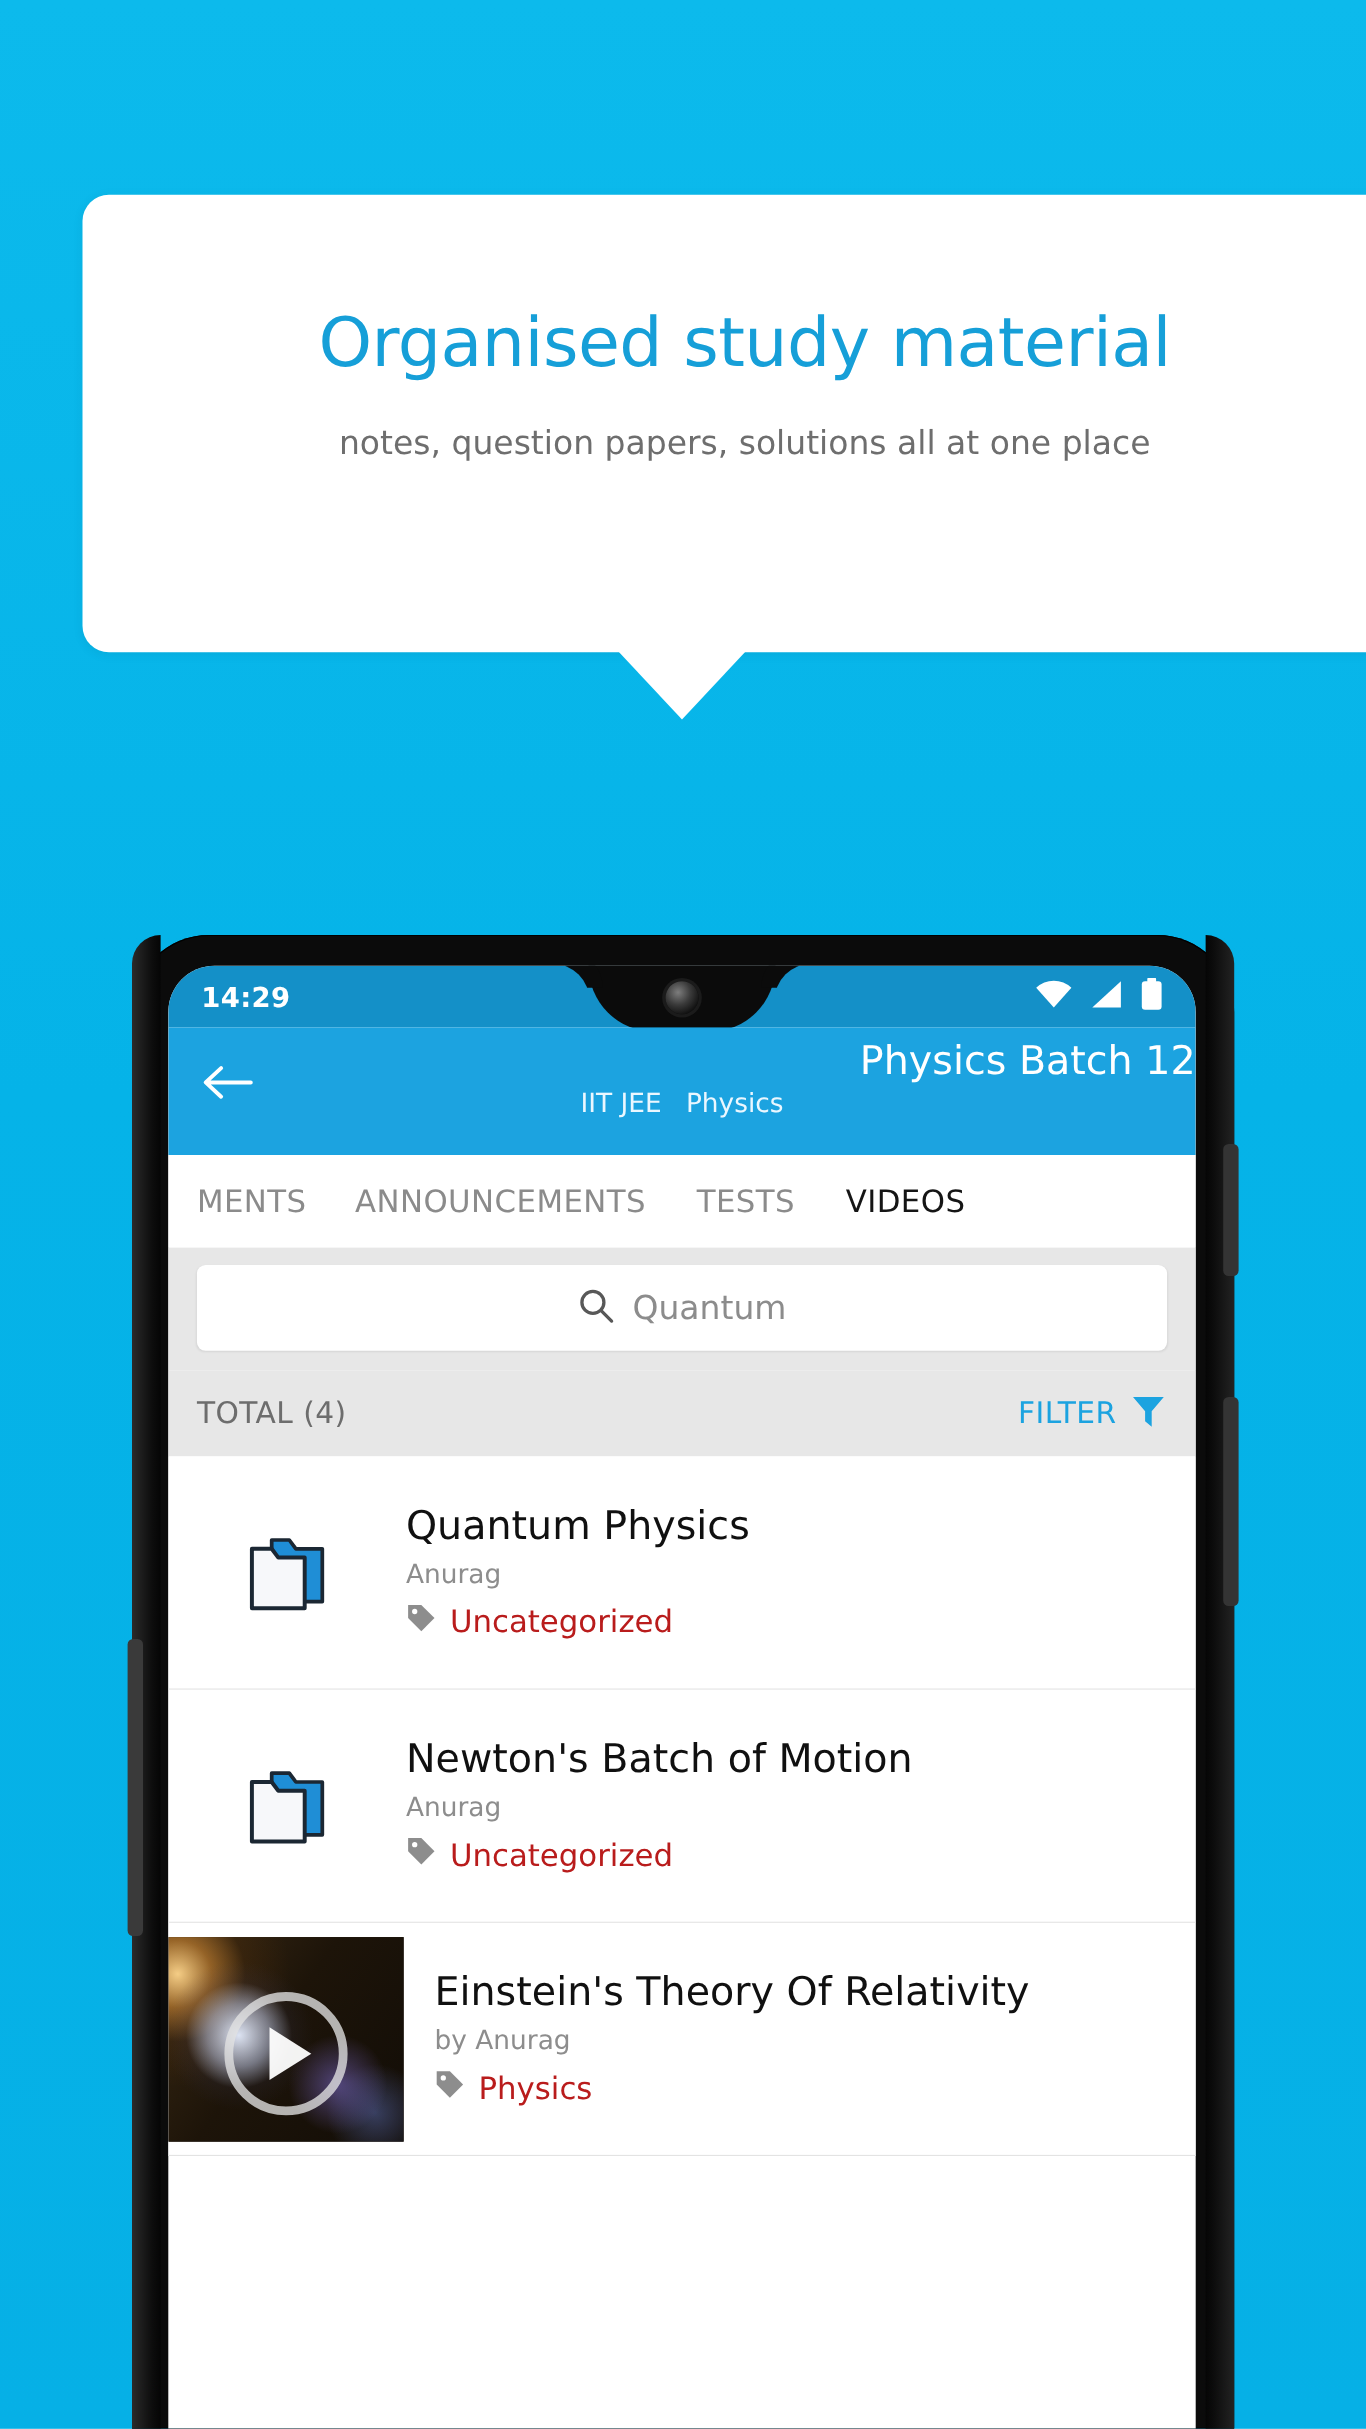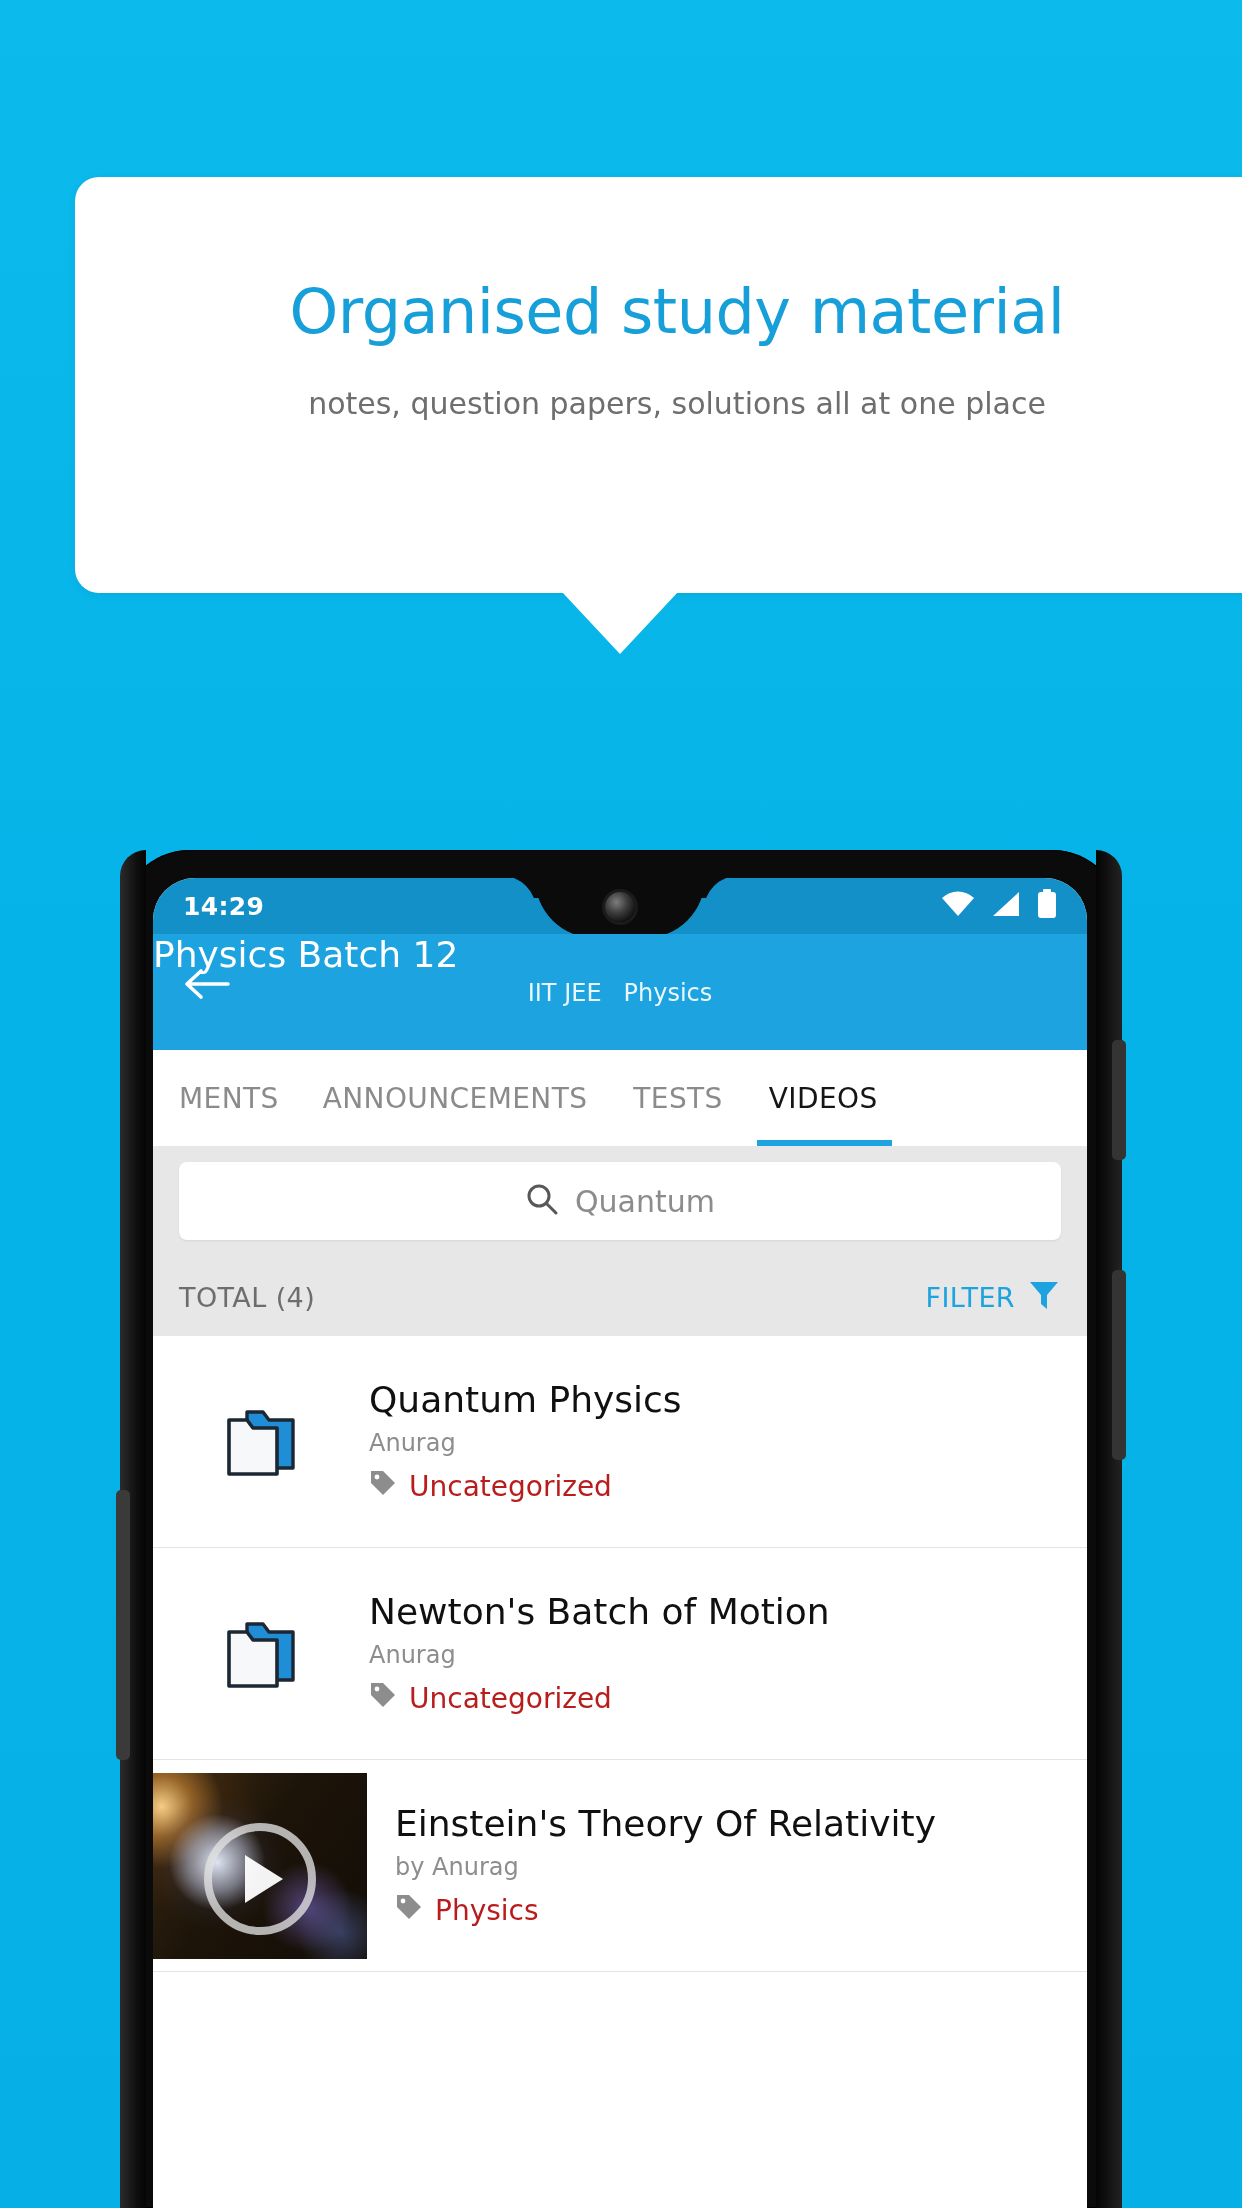--- a/index.html
+++ b/index.html
@@ -107,30 +107,30 @@
 
   
   .appbar{
     position:relative;height:116px;background:#1ca3e0;
     display:flex;align-items:flex-start;
   }
   .back-arrow{
     position:absolute;left:26px;top:22px;width:56px;height:56px;
     display:flex;align-items:center;justify-content:center;cursor:pointer;
   }
-  .appbar-titles{width:100%;text-align:left;}
+  .appbar-titles{width:100%;text-align:right;padding-top:10px;}
   .appbar-title{color:#fff;font-size:36px;font-weight:400;line-height:1.15;}
   .appbar-sub{
     color:#eaf7ff;font-size:24px;margin-top:4px;
     display:flex;justify-content:center;gap:22px;
   }
 
   
   .tabs{
-    position:relative;height:96px;background:#fff;
+    position:relative;height:84px;background:#fff;
     display:flex;align-items:center;overflow:hidden;
   }
   .tab{
     font-size:28px;color:#8b8b8b;letter-spacing:.4px;white-space:nowrap;
     padding:0 0 0 0;cursor:pointer;position:relative;height:96px;
     display:flex;align-items:center;
   }
   .tab.t0{margin-left:26px;}
   .tab.t1{margin-left:44px;}
   .tab.t2{margin-left:46px;}

